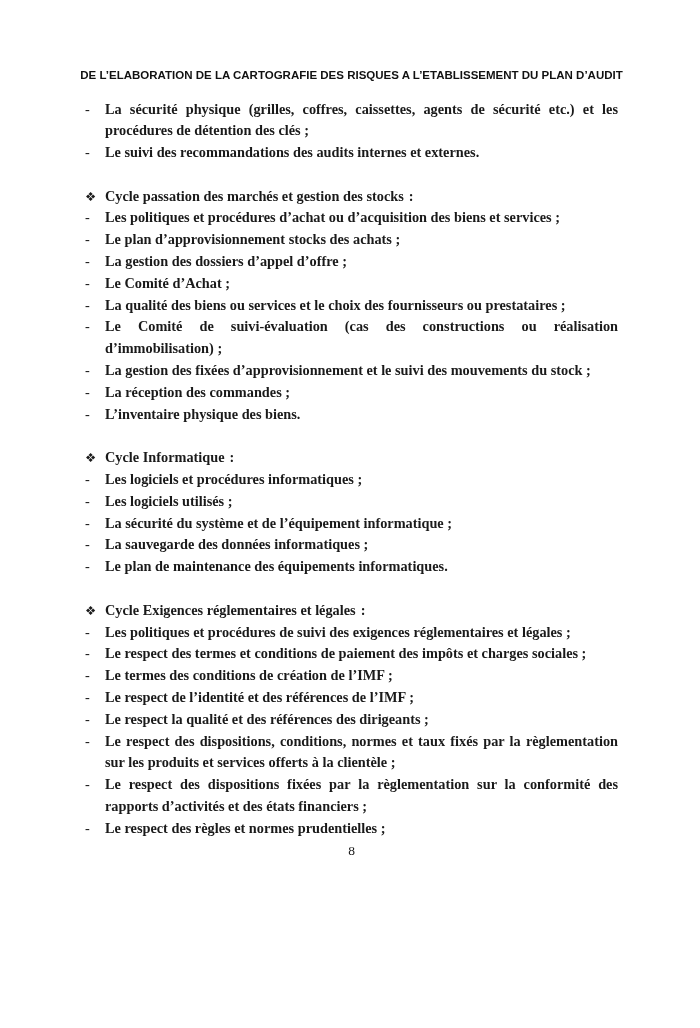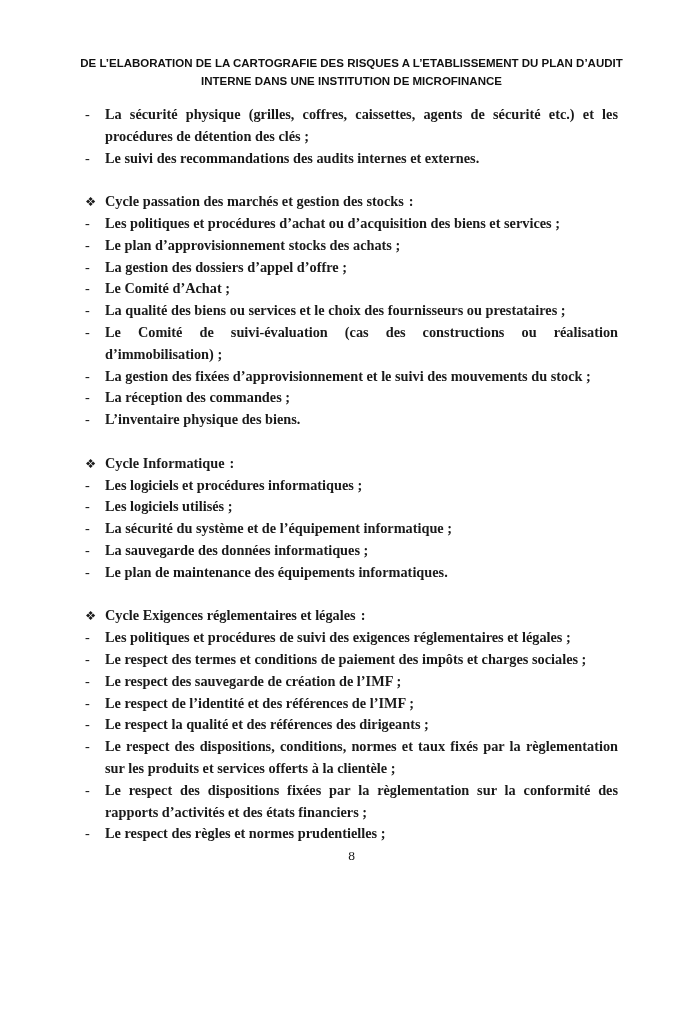--- a/index.html
+++ b/index.html
@@ -16,21 +16,21 @@
     background: #ffffff;
     padding: 55px 82px 0 85px;
     overflow: hidden;
   }
   .doc-header {
     font-family: "Liberation Sans", sans-serif;
     font-weight: bold;
     font-size: 11.5px;
     line-height: 17.5px;
     text-align: center;
-    margin: 0 -8px 14px -8px;
+    margin: 12px -8px 14px -8px;
     color: #111111;
   }
   .body-text { font-size: 14.3px; line-height: 21.8px; }
   .li { display: flex; }
   .marker {
     flex: 0 0 20px;
     text-align: left;
   }
   .li-text {
     flex: 1;
@@ -57,21 +57,20 @@
     line-height: 21.8px;
   }
 </style>
 </head>
 <body>
 
 <div class="page">
 
   <div class="doc-header">
     <div>DE L’ELABORATION DE LA CARTOGRAFIE DES RISQUES A L’ETABLISSEMENT DU PLAN D’AUDIT</div>
-    <div>INTERNE DANS UNE INSTITUTION DE MICROFINANCE</div>
   </div>
 
   <div class="body-text">
 
     <div>
       <div class="li">
         <span class="marker">-</span>
         <span class="li-text">La sécurité physique (grilles, coffres, caissettes, agents de sécurité etc.) et les procédures de détention des clés ;</span>
       </div>
       <div class="li">
@@ -158,21 +157,21 @@
       <div class="li">
         <span class="marker">-</span>
         <span class="li-text">Les politiques et procédures de suivi des exigences réglementaires et légales ;</span>
       </div>
       <div class="li">
         <span class="marker">-</span>
         <span class="li-text">Le respect des termes et conditions de paiement des impôts et charges sociales ;</span>
       </div>
       <div class="li">
         <span class="marker">-</span>
-        <span class="li-text">Le respect des sauvegarde de création de l’IMF ;</span>
+        <span class="li-text">Le termes des conditions de création de l’IMF ;</span>
       </div>
       <div class="li">
         <span class="marker">-</span>
         <span class="li-text">Le respect de l’identité et des références de l’IMF ;</span>
       </div>
       <div class="li">
         <span class="marker">-</span>
         <span class="li-text">Le respect la qualité et des références des dirigeants ;</span>
       </div>
       <div class="li">

